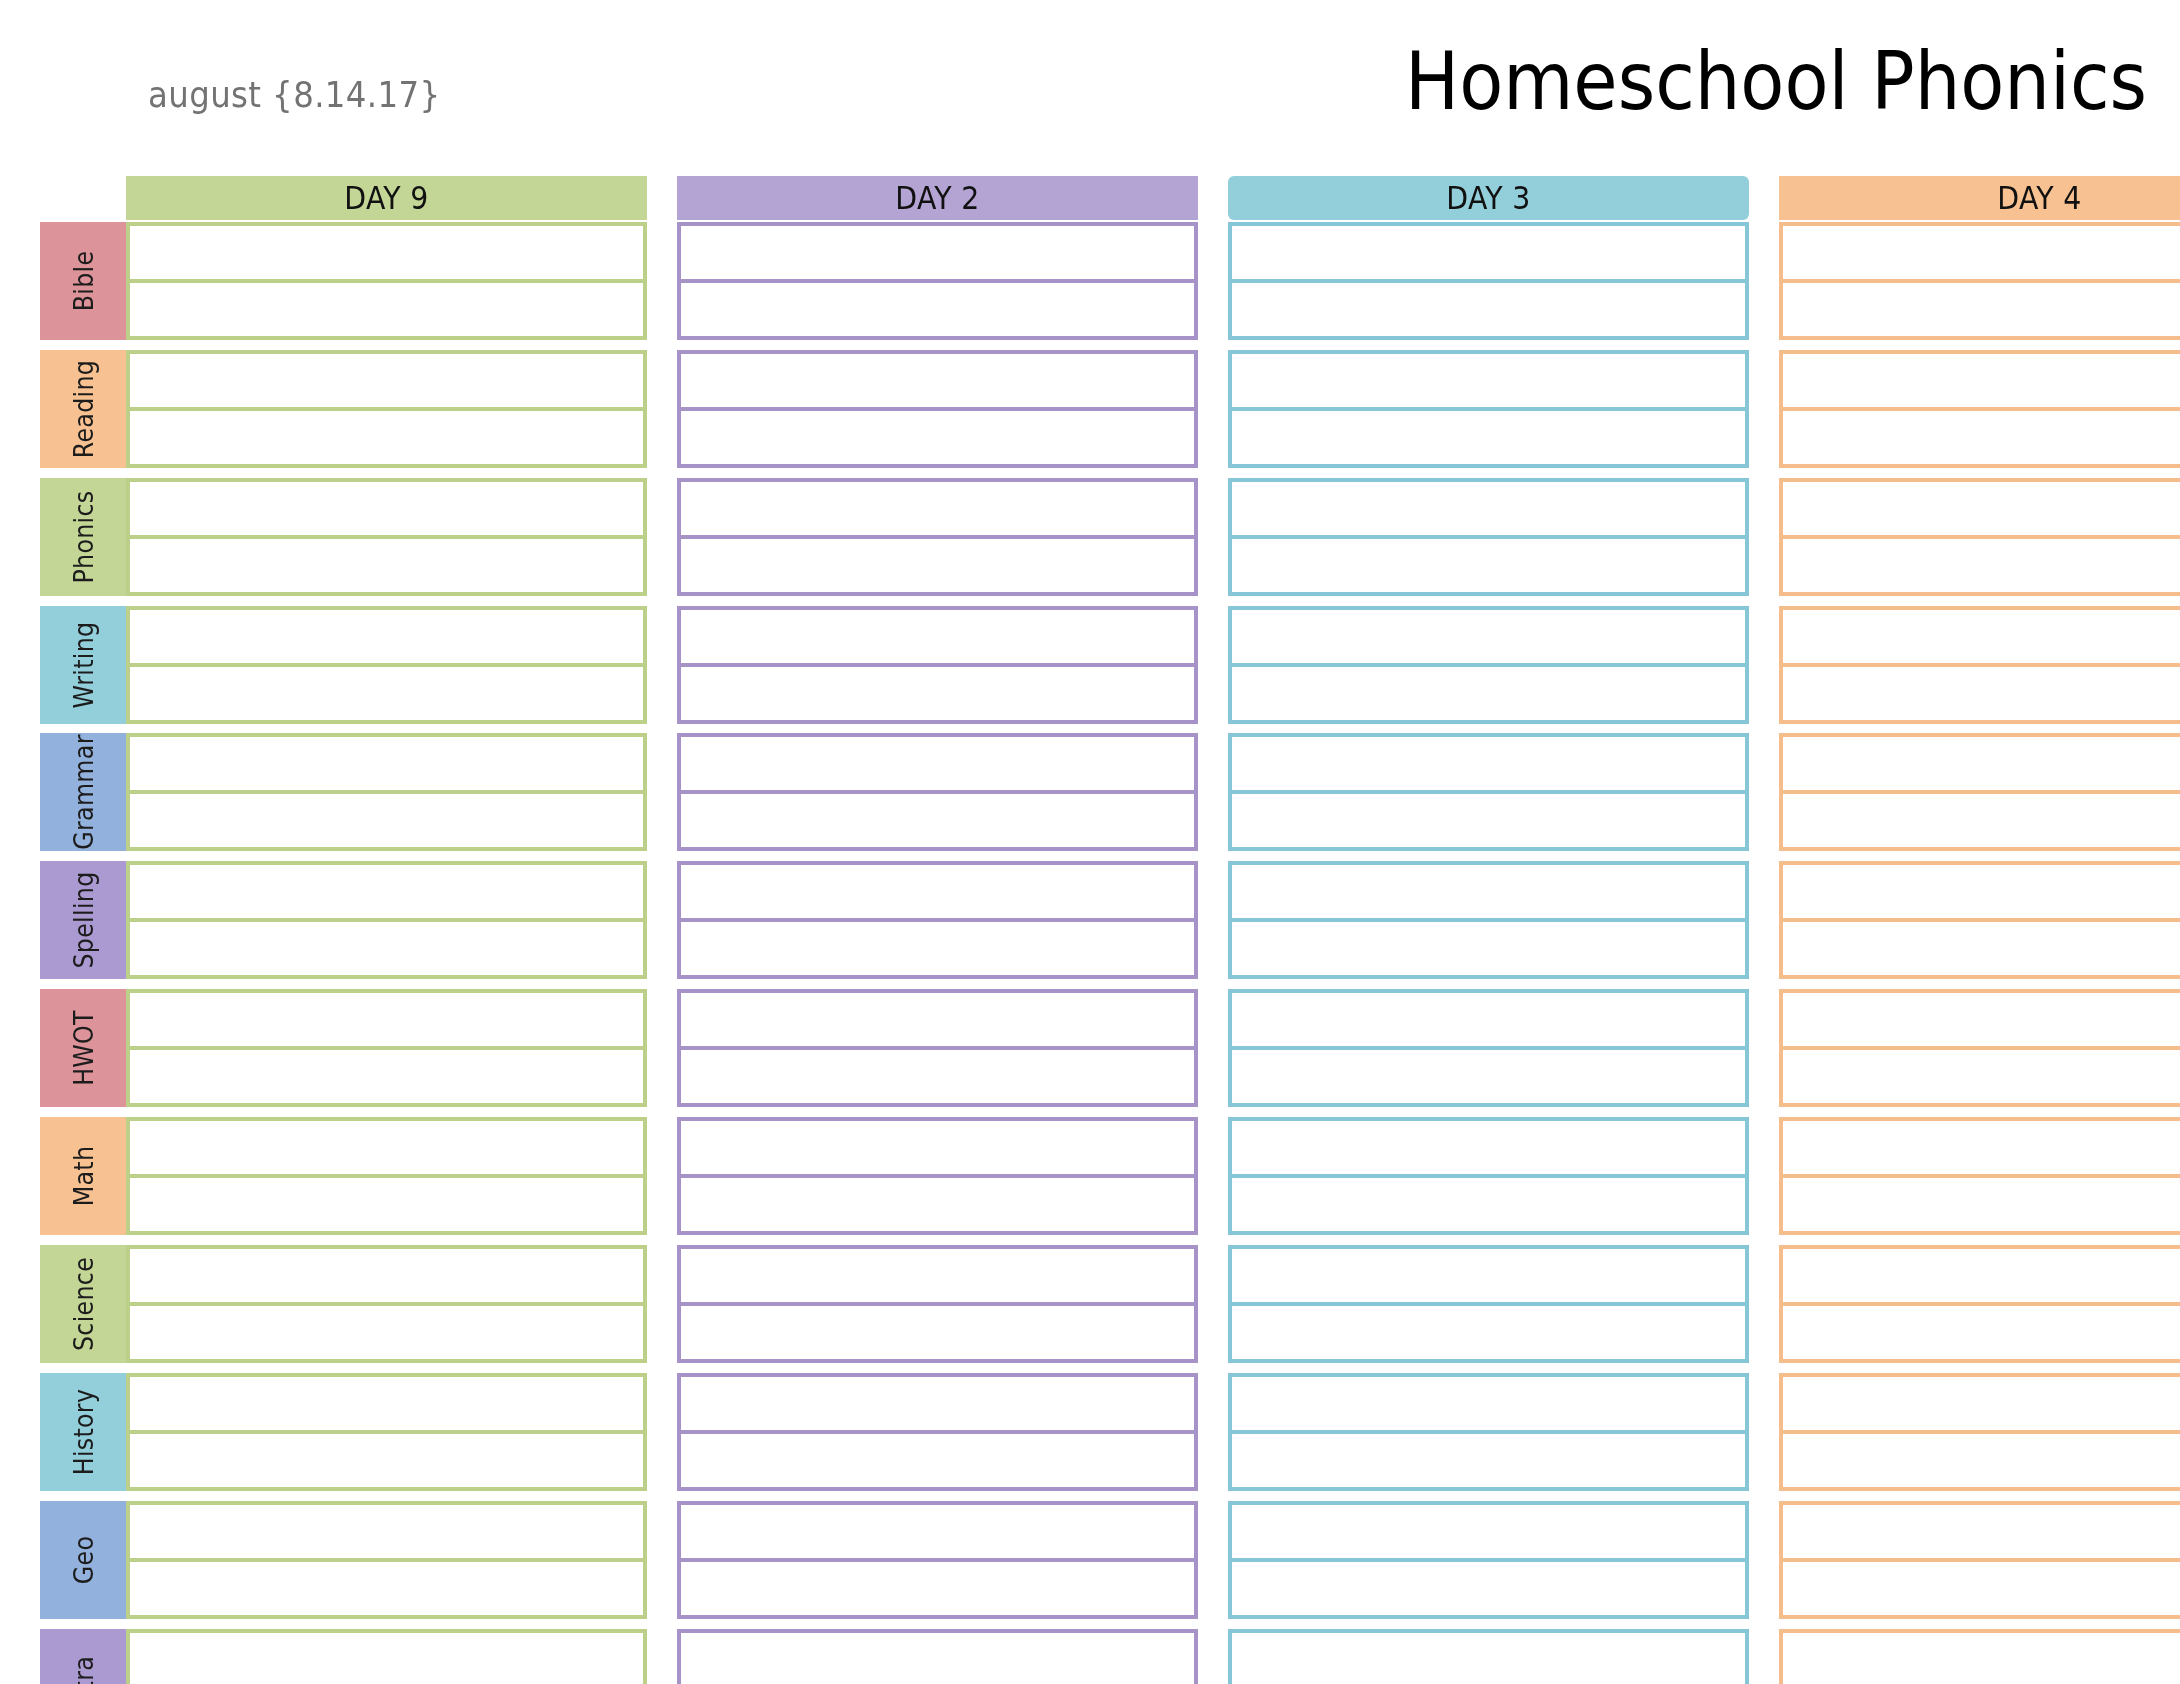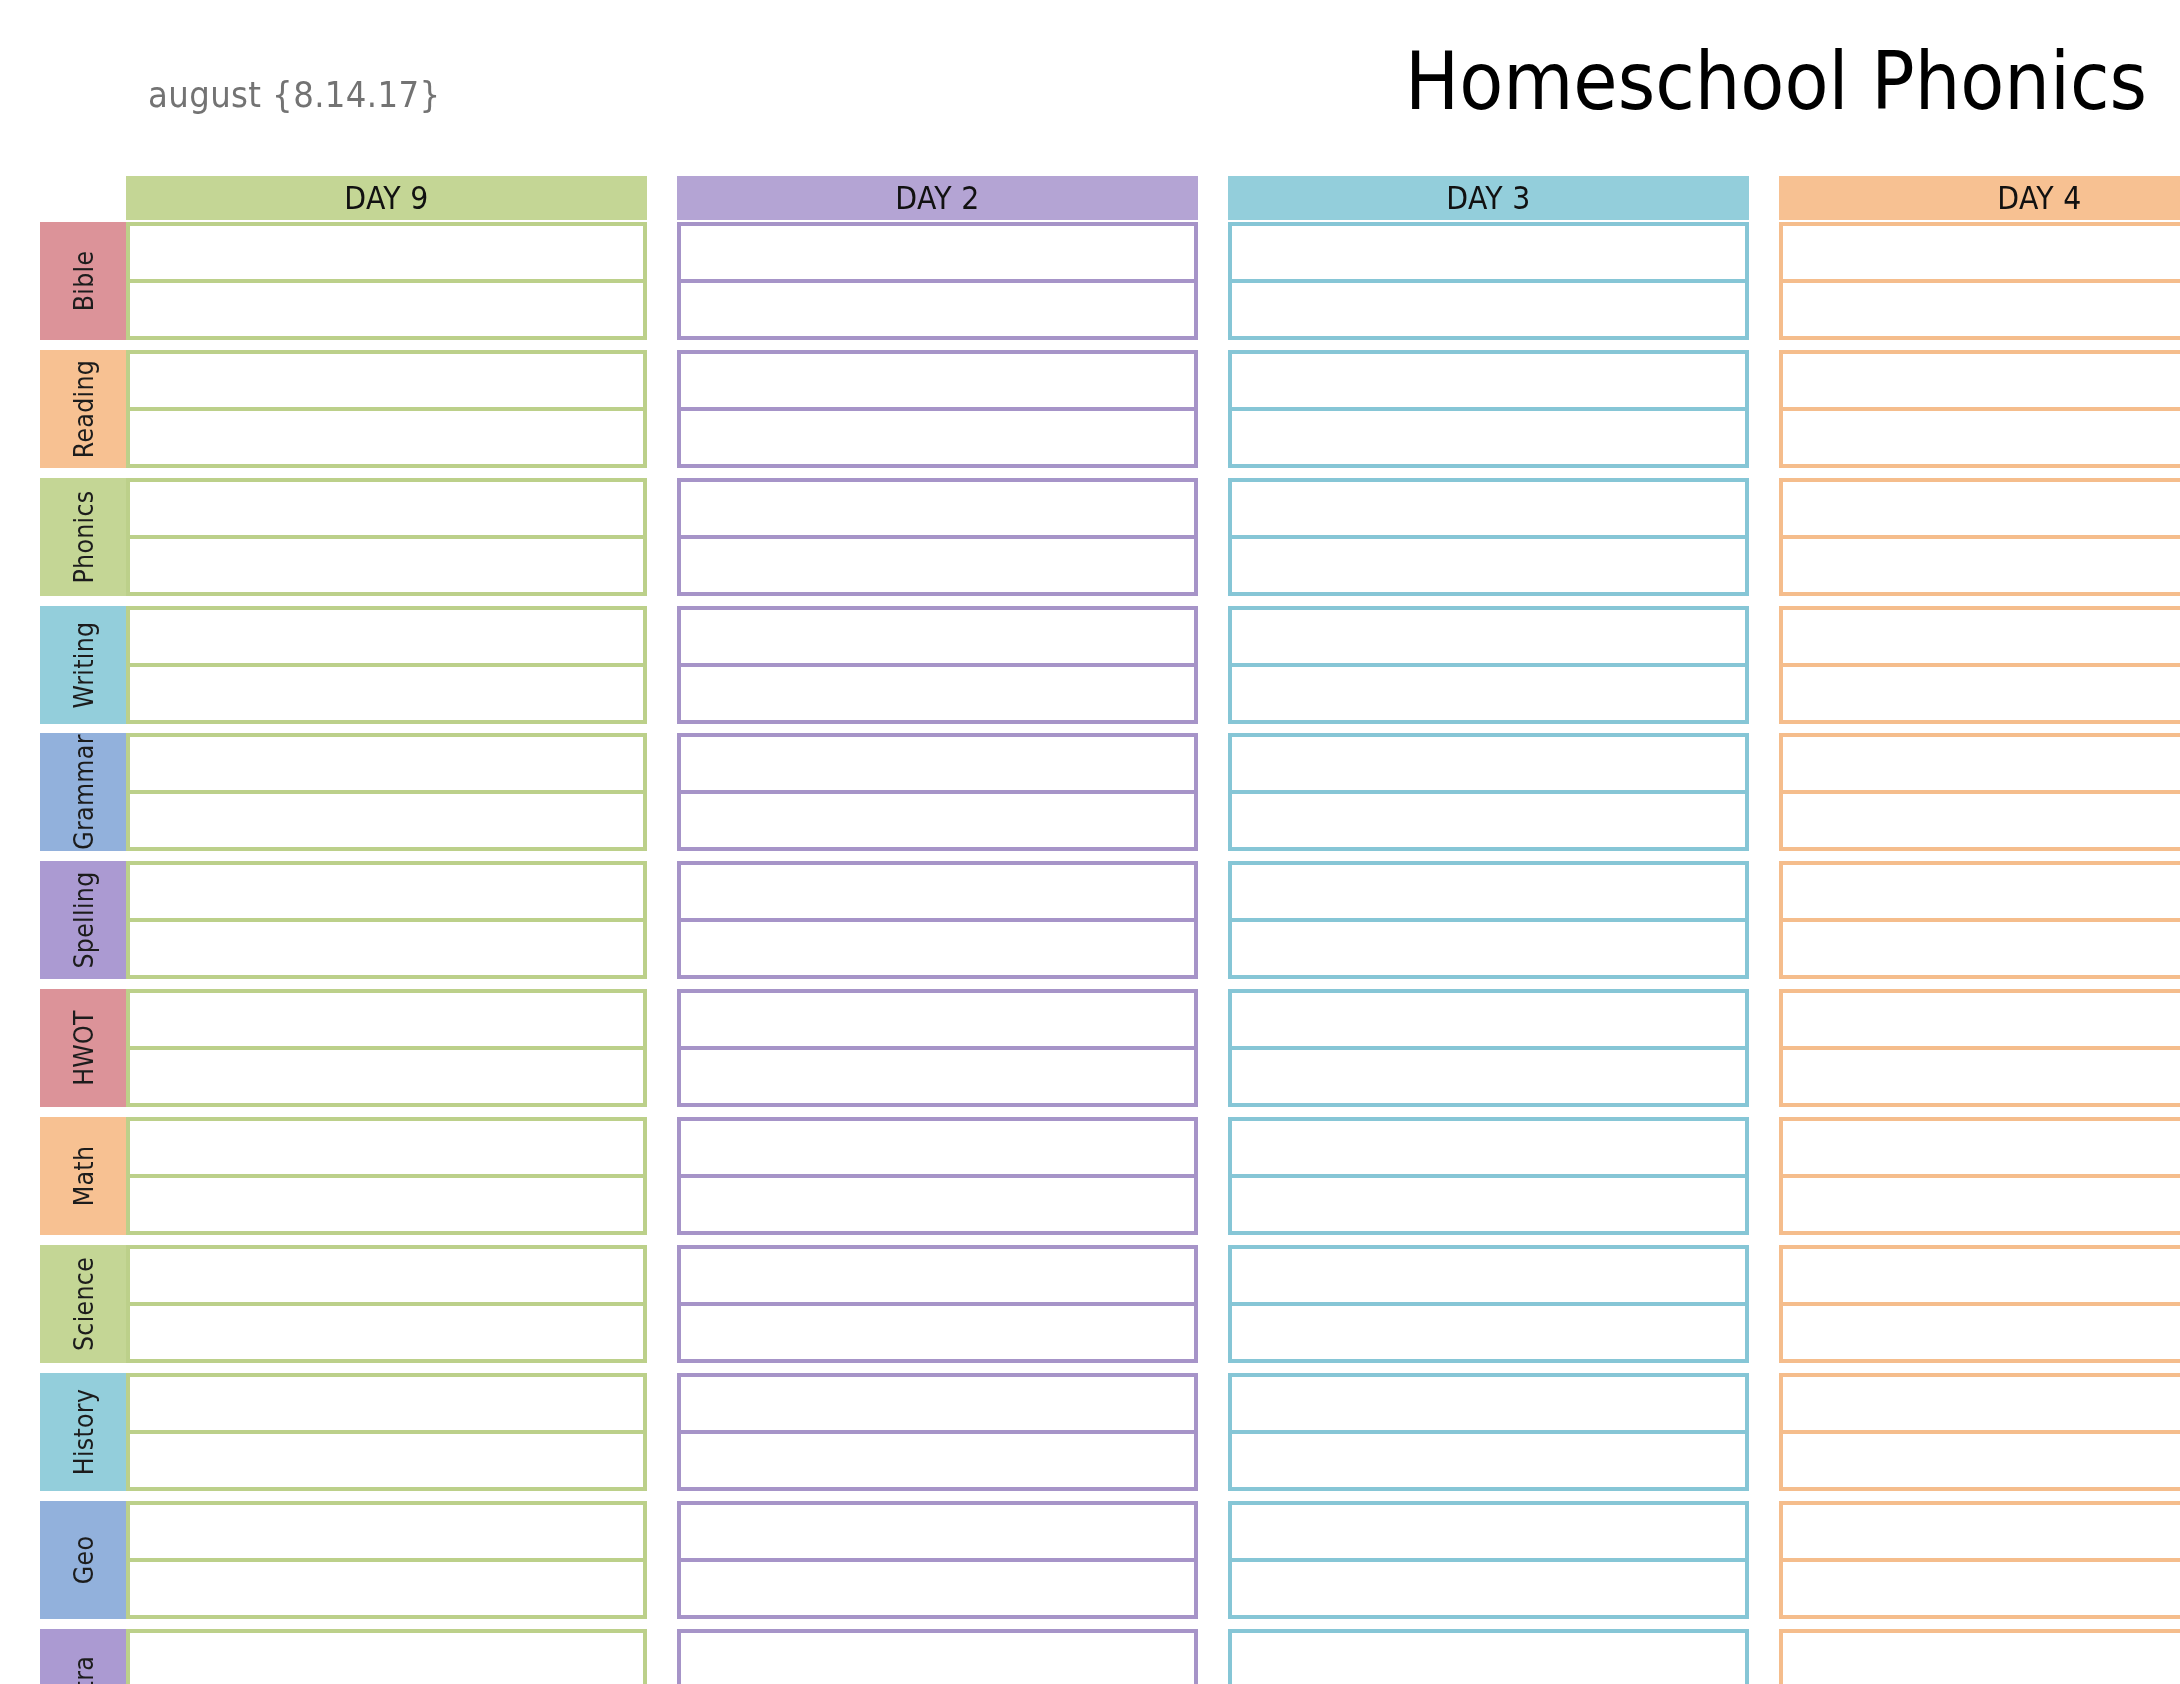--- a/index.html
+++ b/index.html
@@ -135,21 +135,21 @@
 
 <div id="header">
   <div id="date-label">august {8.14.17}</div>
   <div id="page-title">Homeschool Phonics</div>
 </div>
 
 <div id="schedule">
   <div id="day-header-row">
       <div class="day-header" style="left: 86px; width: 521px; background: rgb(196, 214, 149);">DAY 9</div>
       <div class="day-header" style="left: 637px; width: 521px; background: rgb(180, 164, 212);">DAY 2</div>
-      <div class="day-header" style="left: 1188px; width: 521px; background: rgb(147, 206, 219);">DAY 3</div>
+      <div class="day-header" style="left: 1188px; width: 521px; background: rgb(147, 206, 219); border-radius: 6px;">DAY 3</div>
       <div class="day-header" style="left: 1739px; width: 521px; background: rgb(247, 193, 146);">DAY 4</div>
     </div>
   <div id="rows-area">
       <div class="subject-row" style="top: 1.7px; height: 118px;">
         <div class="row-label" style="height: 118px; background: rgb(220, 147, 153);">
           <span class="row-label-text">Bible</span>
         </div>
         <div class="day-cell" style="left: 86px; width: 521px; height: 118px; border-color: rgb(188, 208, 138);">
           <div class="cell-line top" style="height: 57px; border-bottom-color: rgb(188, 208, 138);"></div>
           <div class="cell-line" style="height: 52px;"></div>

